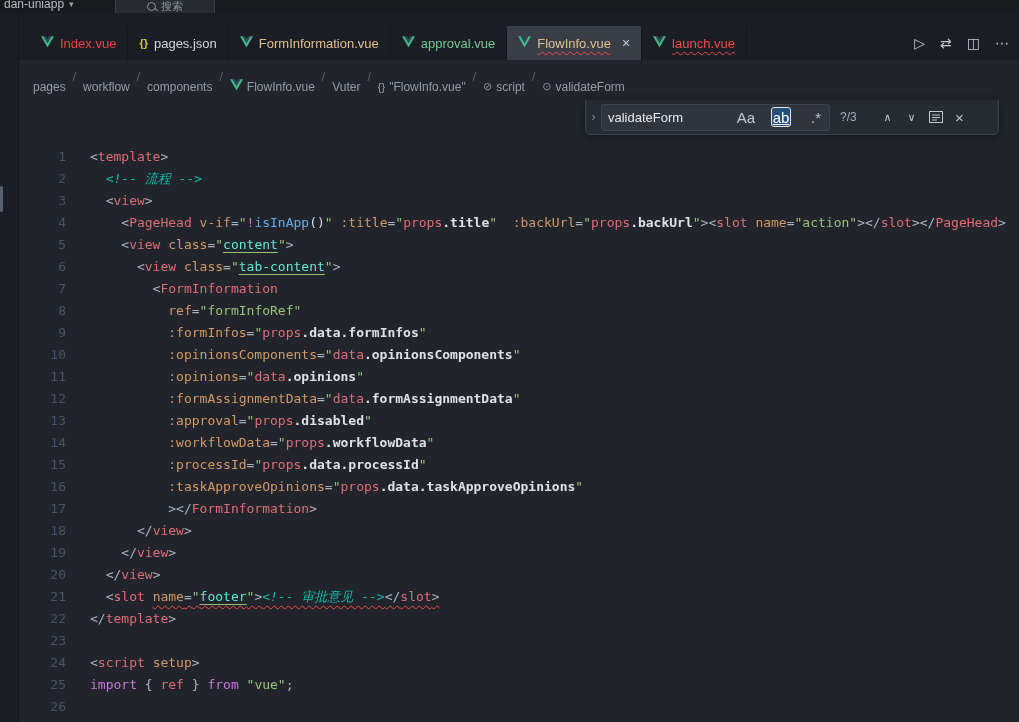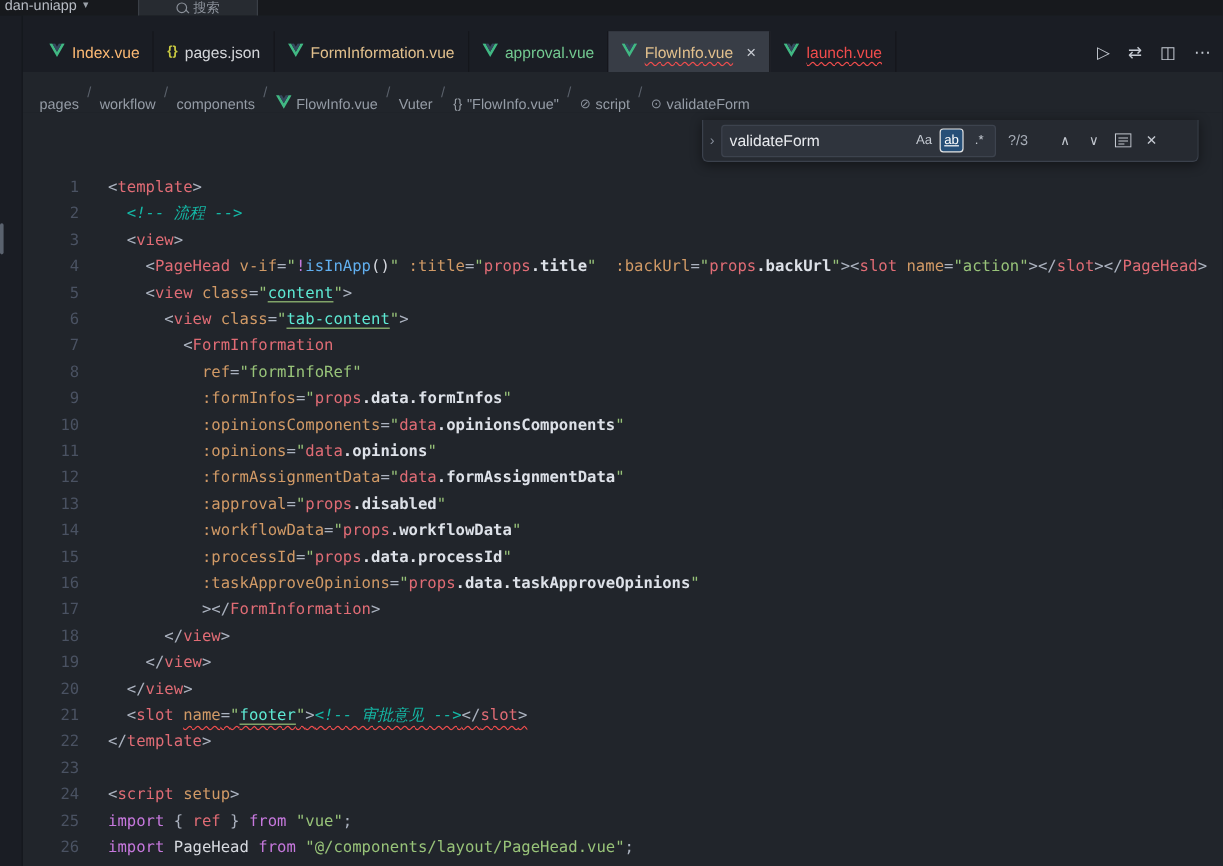--- a/index.html
+++ b/index.html
@@ -65,21 +65,21 @@
   
   .find-widget{position:absolute;top:100px;right:20px;width:406px;height:34px;background:#262a31;
                border:1px solid #3b414c;border-top:none;border-radius:0 0 5px 5px;display:flex;align-items:center;
                z-index:40;box-shadow:0 2px 10px rgba(0,0,0,.45);padding-right:6px;}
   .fw-toggle{width:15px;height:100%;display:flex;align-items:center;justify-content:center;color:#868d99;font-size:12px;cursor:pointer;flex:none;}
   .fw-input{display:flex;align-items:center;width:218px;height:25px;background:#2f343d;border:1px solid #3d434e;
             border-radius:3px;padding:0 3px 0 6px;gap:3px;flex:none;}
   .fw-query{flex:1;min-width:0;background:transparent;border:none;outline:none;color:#e8eaee;font-size:13px;
             font-family:"Liberation Sans",sans-serif;padding:0;}
   .fw-opt{flex:none;width:20px;height:20px;display:flex;align-items:center;justify-content:center;border-radius:3px;
-          font-size:11px;color:#c3c8d0;cursor:pointer;box-sizing:border-box;}
+          font-size:15px;color:#c3c8d0;cursor:pointer;box-sizing:border-box;margin-left:12px;}
   .fw-opt.ww{text-decoration:underline;}
   .fw-opt.active{background:#264f78;border:1px solid #e5e5e5;color:#fff;}
   .fw-results{margin-left:10px;font-size:12px;color:#a7adb7;min-width:34px;}
   .fw-btn{width:21px;height:21px;display:flex;align-items:center;justify-content:center;color:#c3c8d0;
           font-size:11px;border-radius:3px;cursor:pointer;margin-left:3px;flex:none;}
   .fw-close{font-size:15px;}
 </style>
 </head>
 <body>
 
@@ -102,21 +102,21 @@
     <div class="strip-indicator"></div>
   </div>
 
   <div class="tab-row">
     <div class="tabs">
         <div class="tab">
           <span><svg viewBox="0 0 24 21" width="13" height="12">
               <path fill="#41b883" d="M0 0h4.8L12 12.4 19.2 0H24L12 20.8z"></path>
               <path fill="#34495e" d="M4.8 0h4.3L12 5l2.9-5h4.3L12 12.4z"></path>
             </svg></span>
-          <span class="tab-label" style="color: #fdba74;">Index.vue</span>
+          <span class="tab-label" style="color: #ef4444;">Index.vue</span>
         </div>
         <div class="tab">
           <span class="braces-ic">{}</span>
           <span class="tab-label" style="color: rgb(212, 214, 218);">pages.json</span>
         </div>
         <div class="tab">
           <span><svg viewBox="0 0 24 21" width="13" height="12">
               <path fill="#41b883" d="M0 0h4.8L12 12.4 19.2 0H24L12 20.8z"></path>
               <path fill="#34495e" d="M4.8 0h4.3L12 5l2.9-5h4.3L12 12.4z"></path>
             </svg></span>
@@ -214,21 +214,21 @@
         <div class="line"><span class="ln">16</span><span class="lc"><span class="tk-p">          </span><span class="tk-a">:taskApproveOpinions</span><span class="tk-p">=</span><span class="tk-s">"</span><span class="tk-e">props</span><span class="tk-w">.data.taskApproveOpinions</span><span class="tk-s">"</span></span></div>
         <div class="line"><span class="ln">17</span><span class="lc"><span class="tk-p">          &gt;&lt;/</span><span class="tk-t">FormInformation</span><span class="tk-p">&gt;</span></span></div>
         <div class="line"><span class="ln">18</span><span class="lc"><span class="tk-p">      &lt;/</span><span class="tk-t">view</span><span class="tk-p">&gt;</span></span></div>
         <div class="line"><span class="ln">19</span><span class="lc"><span class="tk-p">    &lt;/</span><span class="tk-t">view</span><span class="tk-p">&gt;</span></span></div>
         <div class="line"><span class="ln">20</span><span class="lc"><span class="tk-p">  &lt;/</span><span class="tk-t">view</span><span class="tk-p">&gt;</span></span></div>
         <div class="line"><span class="ln">21</span><span class="lc"><span class="tk-p">  &lt;</span><span class="tk-t">slot</span><span class="tk-p"> </span><span class="sq"><span class="tk-a">name</span></span><span class="sq"><span class="tk-p">=</span></span><span class="sq"><span class="tk-s">"</span></span><span class="sq"><span class="tk-u">footer</span></span><span class="sq"><span class="tk-s">"</span></span><span class="sq"><span class="tk-p">&gt;</span></span><span class="sq"><span class="tk-c">&lt;!-- 审批意见 --&gt;</span></span><span class="sq"><span class="tk-p">&lt;/</span></span><span class="sq"><span class="tk-t">slot</span></span><span class="sq"><span class="tk-p">&gt;</span></span></span></div>
         <div class="line"><span class="ln">22</span><span class="lc"><span class="tk-p">&lt;/</span><span class="tk-t">template</span><span class="tk-p">&gt;</span></span></div>
         <div class="line"><span class="ln">23</span><span class="lc"></span></div>
         <div class="line"><span class="ln">24</span><span class="lc"><span class="tk-p">&lt;</span><span class="tk-t">script</span><span class="tk-p"> </span><span class="tk-a">setup</span><span class="tk-p">&gt;</span></span></div>
         <div class="line"><span class="ln">25</span><span class="lc"><span class="tk-k">import</span><span class="tk-p"> { </span><span class="tk-e">ref</span><span class="tk-p"> } </span><span class="tk-k">from</span><span class="tk-p"> </span><span class="tk-s">"vue"</span><span class="tk-p">;</span></span></div>
-        <div class="line"><span class="ln">26</span><span class="lc"><span class="tk-k">import</span><span class="tk-p"> </span><span class="tk-d">PageHead</span><span class="tk-p"> </span><span class="tk-k">from</span><span class="tk-p"> </span><span class="tk-s">"@/components/layout/PageHead.vue"</span><span class="tk-p">;</span></span></div>
+        <div class="line"><span class="ln">26</span></div>
       </div>
   </div>
 
   <div class="find-widget">
     <div class="fw-toggle">
       <span>›</span>
     </div>
     <div class="fw-input">
       <input class="fw-query" value="validateForm" style="">
       <span class="fw-opt">Aa</span>

